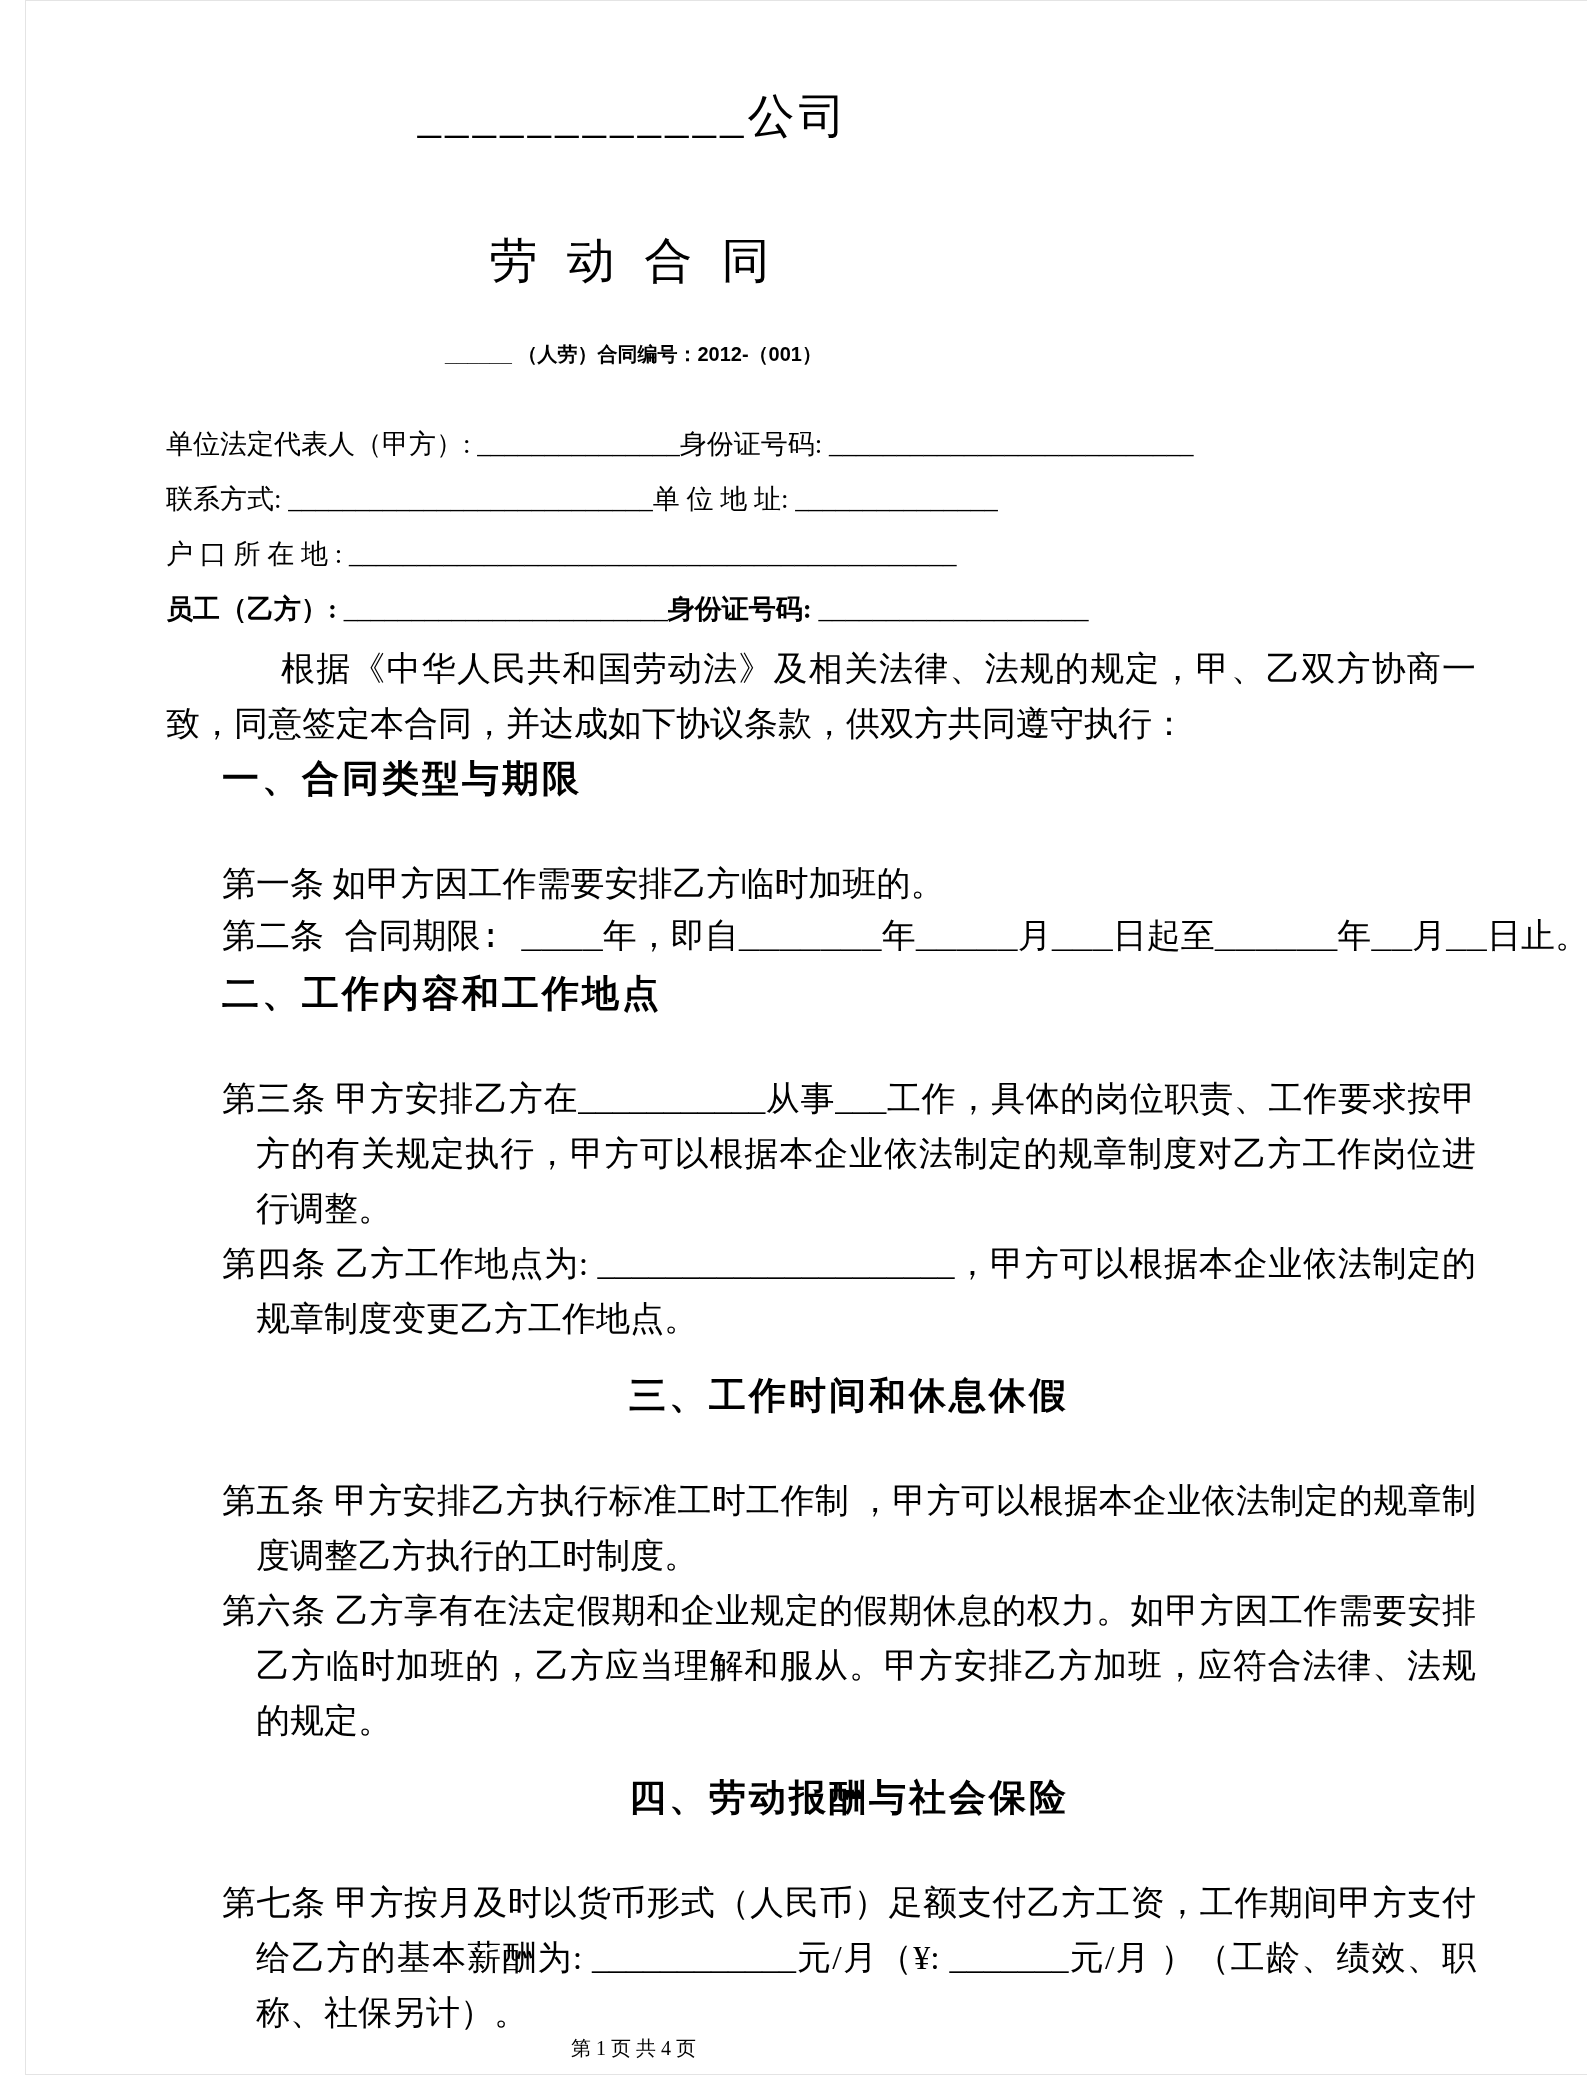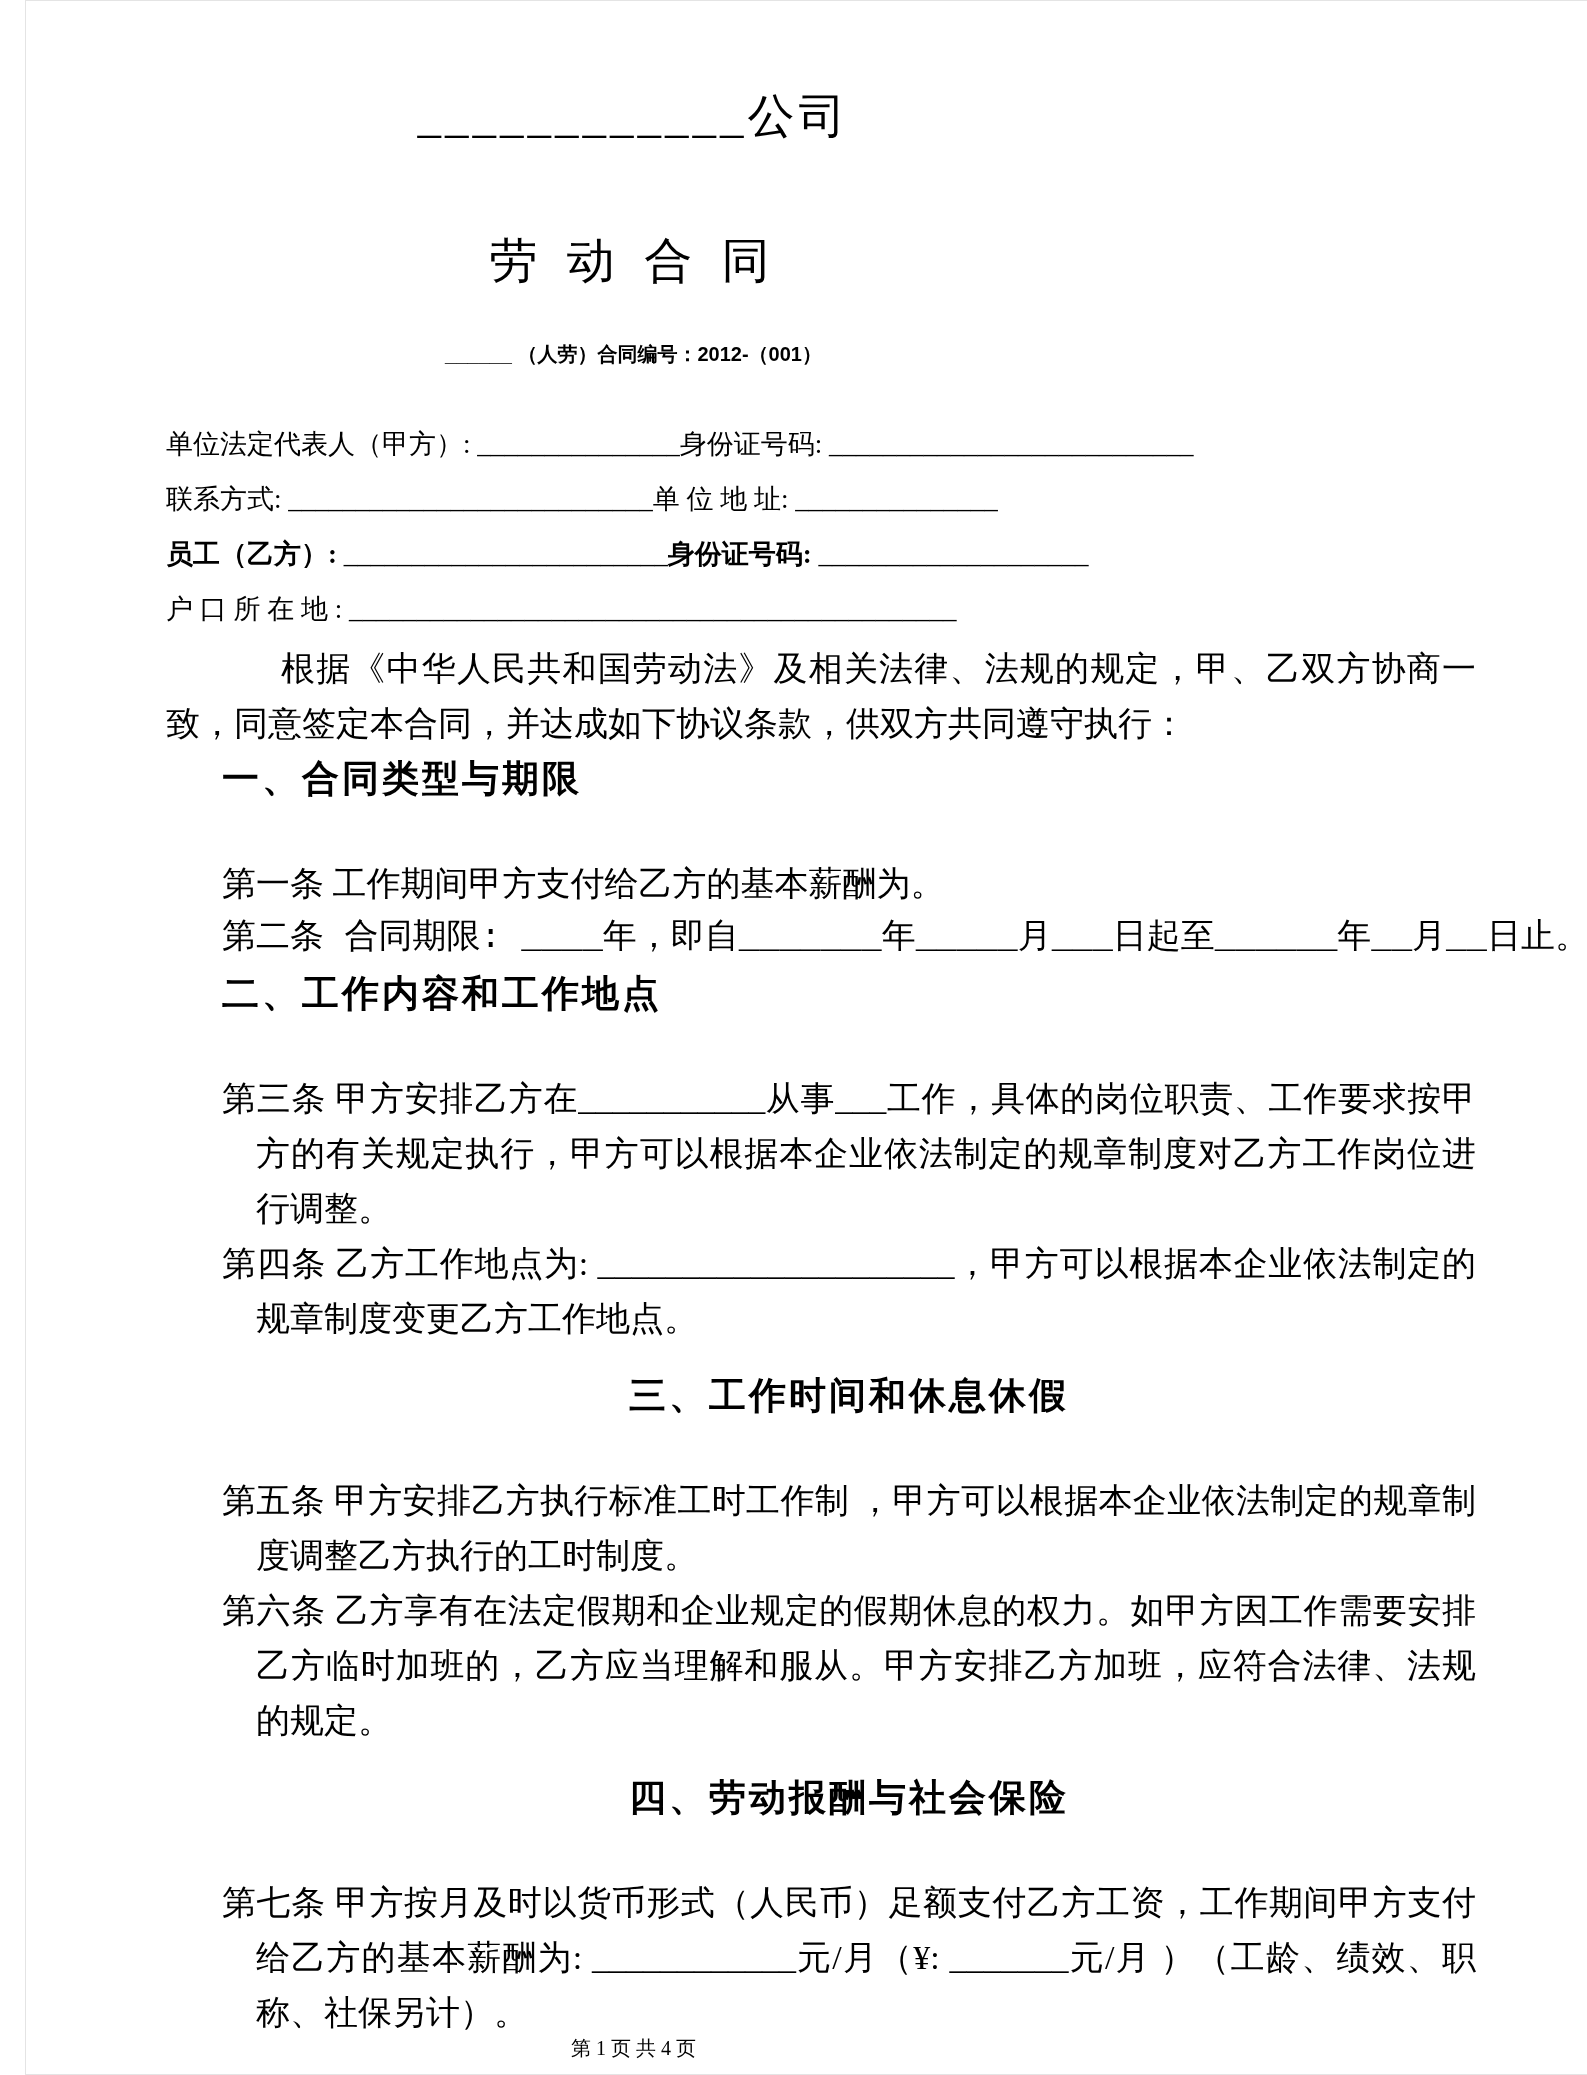--- a/index.html
+++ b/index.html
@@ -58,31 +58,31 @@
     </div>
 
     <div class="parties">
       <div class="party-line">
         <span>单位法定代表人（甲方）: </span><span>_______________</span><span>身份证号码: </span><span>___________________________</span>
       </div>
       <div class="party-line">
         <span>联系方式: </span><span>___________________________</span><span>单 位 地 址: </span><span>_______________</span>
       </div>
       <div class="party-line">
-        <span class="bold">员工（乙方）: </span><span>________________________</span><span class="bold">身份证号码: </span><span>____________________</span>
+        <span>户 口 所 在 地 : </span><span>_____________________________________________</span>
       </div>
       <div class="party-line">
-        <span>户 口 所 在 地 : </span><span>_____________________________________________</span>
+        <span class="bold">员工（乙方）: </span><span>________________________</span><span class="bold">身份证号码: </span><span>____________________</span>
       </div>
     </div>
 
     <p class="intro">根据《中华人民共和国劳动法》及相关法律、法规的规定，甲、乙双方协商一致，同意签定本合同，并达成如下协议条款，供双方共同遵守执行：</p>
 
     <h2 class="sec">一、合同类型与期限</h2>
-    <p class="article">第一条 工作期间甲方支付给乙方的基本薪酬为。</p>
+    <p class="article">第一条 如甲方因工作需要安排乙方临时加班的。</p>
     <p class="article nowrap">第二条 合同期限: ____年，即自_______年_____月___日起至______年__月__日止。</p>
 
     <h2 class="sec">二、工作内容和工作地点</h2>
     <p class="article">第三条 甲方安排乙方在___________从事___工作，具体的岗位职责、工作要求按甲方的有关规定执行，甲方可以根据本企业依法制定的规章制度对乙方工作岗位进行调整。</p>
     <p class="article">第四条 乙方工作地点为: _____________________，甲方可以根据本企业依法制定的规章制度变更乙方工作地点。</p>
 
     <h2 class="sec gap-top">三、工作时间和休息休假</h2>
     <p class="article">第五条 甲方安排乙方执行标准工时工作制 ，甲方可以根据本企业依法制定的规章制度调整乙方执行的工时制度。</p>
     <p class="article">第六条 乙方享有在法定假期和企业规定的假期休息的权力。如甲方因工作需要安排乙方临时加班的，乙方应当理解和服从。甲方安排乙方加班，应符合法律、法规的规定。</p>
 

